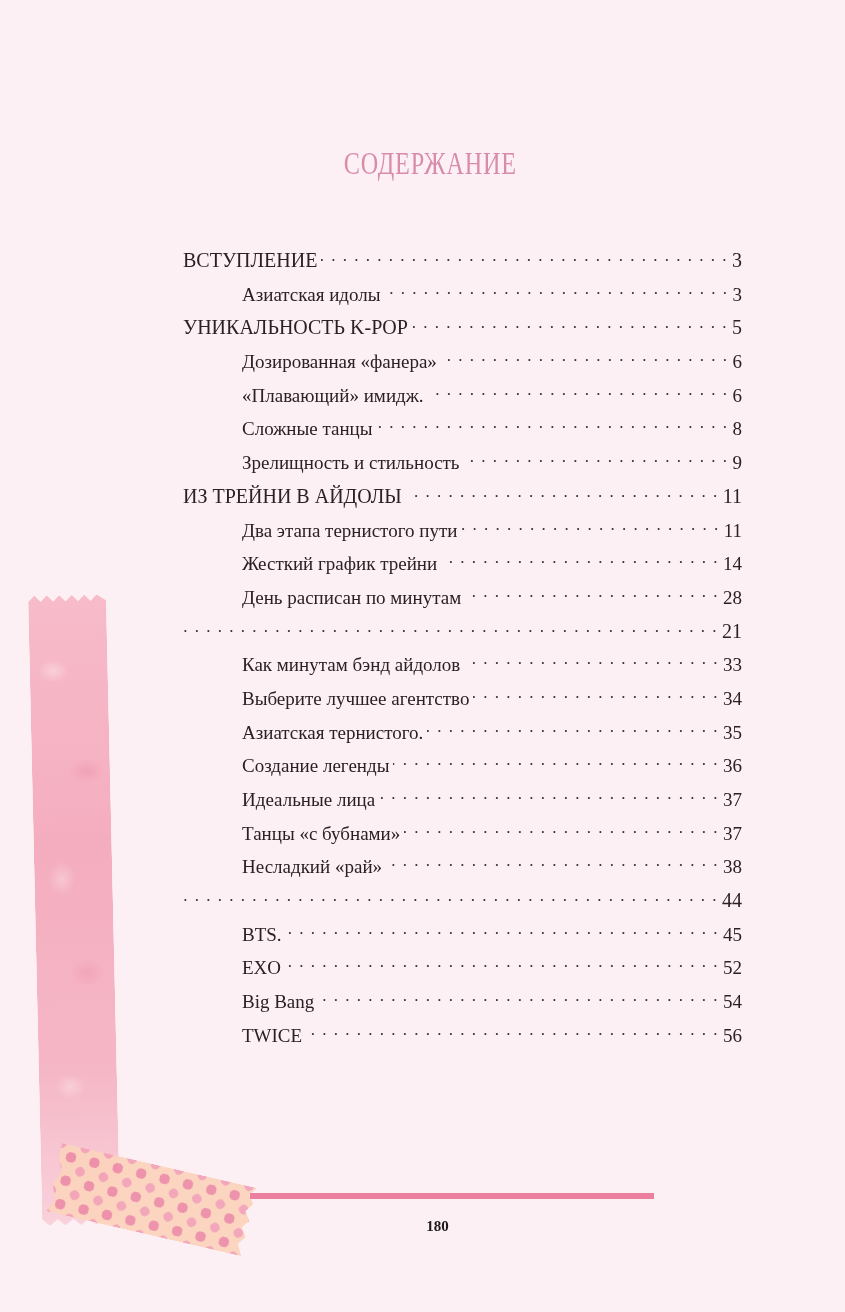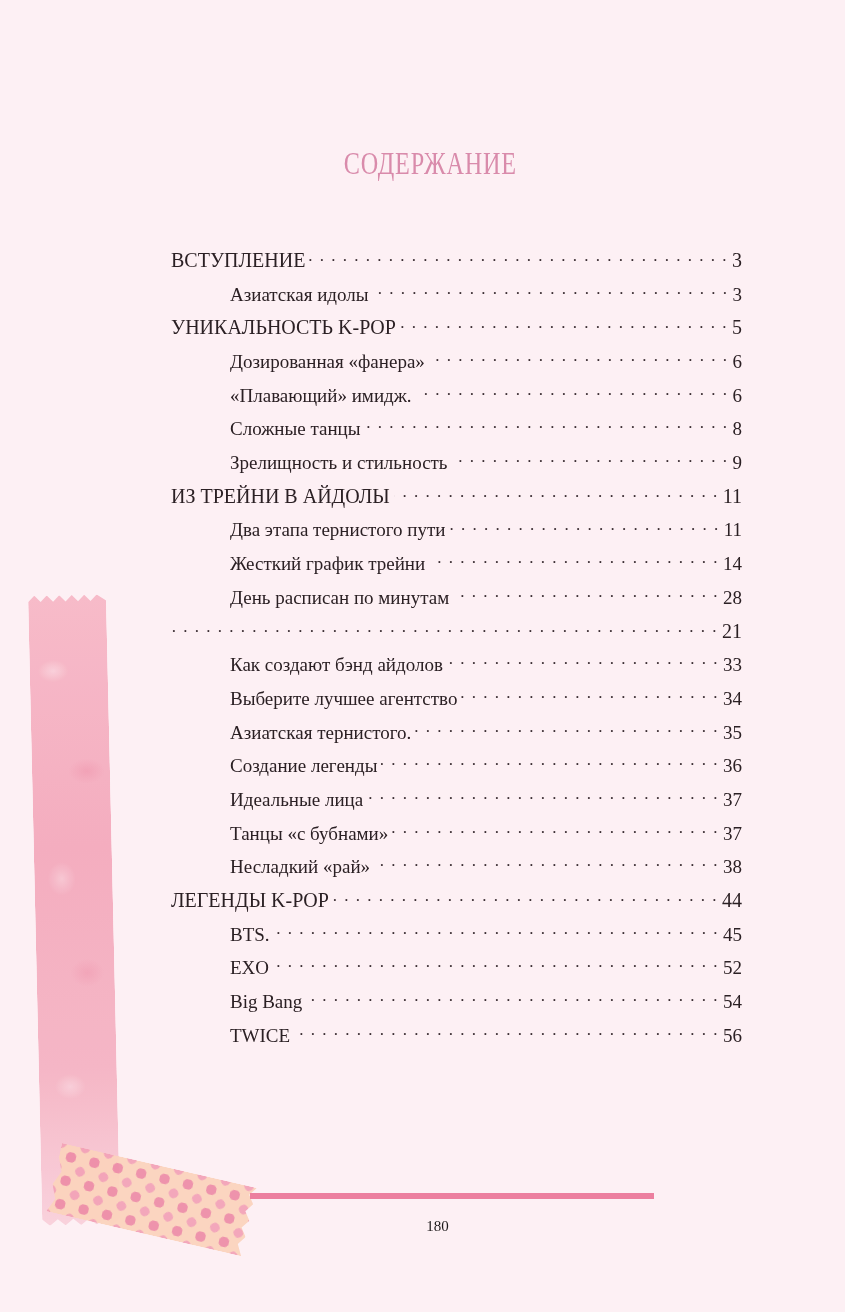--- a/index.html
+++ b/index.html
@@ -17,44 +17,44 @@
       font-size: 31px; letter-spacing: 1px;
       color: #d98bab;
       transform: scaleX(0.78);
       transform-origin: 458px 0;
     }
     .toc {
       position: absolute; left: 171px; top: 244px; width: 571px;
       margin: 0; padding: 0; list-style: none;
     }
     .toc-row {
-      display: flex; align-items: flex-end;
+      display: flex; align-items: flex-start;
       height: 33.7px; line-height: 33.7px;
-      font-size: 20px; white-space: nowrap;
+      font-size: 20px; white-space: nowrap; margin-left: 12px;
     }
     .toc-row.sub { padding-left: 59px; font-size: 19px; }
     .toc-row .label { flex: 0 0 auto; padding-right: 4px; }
     .toc-row .dots {
       flex: 1 1 auto; overflow: hidden; position: relative; height: 1em;
       align-self: baseline;
     }
     .toc-row .dots::before {
       content: ". . . . . . . . . . . . . . . . . . . . . . . . . . . . . . . . . . . . . . . . . . . . . . . . . . . . . . . . . . . .";
       position: absolute; right: 0; bottom: 0; white-space: nowrap;
       font-size: 17px; letter-spacing: 1.5px; color: #3a2d32;
       line-height: 1;
     }
     .toc-row .page { flex: 0 0 auto; padding-left: 4px; }
     .rule {
       position: absolute; left: 250px; top: 1193px; width: 404px; height: 6px;
       background: #ec7f9f;
     }
     .page-number {
       position: absolute; left: 0; right: 0; top: 1218px;
-      text-align: center; font-weight: normal; font-size: 15px; color: #1e1a1b;
+      text-align: center; font-weight: bold; font-size: 15px; color: #1e1a1b;
       padding-left: 30px;
     }
     .tape-vertical {
       position: absolute; left: 28px; top: 596px; width: 78px; height: 630px;
       transform: rotate(-1.3deg); transform-origin: top left;
       background:
         radial-gradient(ellipse 22px 16px at 30% 12%, rgba(255,255,255,0.35), transparent 70%),
         radial-gradient(ellipse 26px 18px at 70% 28%, rgba(236,130,158,0.35), transparent 70%),
         radial-gradient(ellipse 20px 24px at 35% 45%, rgba(255,255,255,0.3), transparent 70%),
         radial-gradient(ellipse 24px 20px at 65% 60%, rgba(236,130,158,0.3), transparent 70%),
@@ -138,21 +138,21 @@
     <li class="toc-row sub">
     <span class="label">День расписан по минутам</span>
     <span class="dots"></span>
     <span class="page">28</span>
   </li>
     <li class="toc-row">
     <span class="dots"></span>
     <span class="page">21</span>
   </li>
     <li class="toc-row sub">
-    <span class="label">Как создают бэнд айдолов</span>
+    <span class="label">Как минутам бэнд айдолов</span>
     <span class="dots"></span>
     <span class="page">33</span>
   </li>
     <li class="toc-row sub">
     <span class="label">Выберите   лучшее агентство</span>
     <span class="dots"></span>
     <span class="page">34</span>
   </li>
     <li class="toc-row sub">
     <span class="label">Азиатская тернистого.</span>
@@ -173,21 +173,20 @@
     <span class="label">Танцы «с бубнами»</span>
     <span class="dots"></span>
     <span class="page">37</span>
   </li>
     <li class="toc-row sub">
     <span class="label">Несладкий «рай»</span>
     <span class="dots"></span>
     <span class="page">38</span>
   </li>
     <li class="toc-row">
-    <span class="label">ЛЕГЕНДЫ K-POP</span>
     <span class="dots"></span>
     <span class="page">44</span>
   </li>
     <li class="toc-row sub">
     <span class="label">BTS.</span>
     <span class="dots"></span>
     <span class="page">45</span>
   </li>
     <li class="toc-row sub">
     <span class="label">EXO</span>

